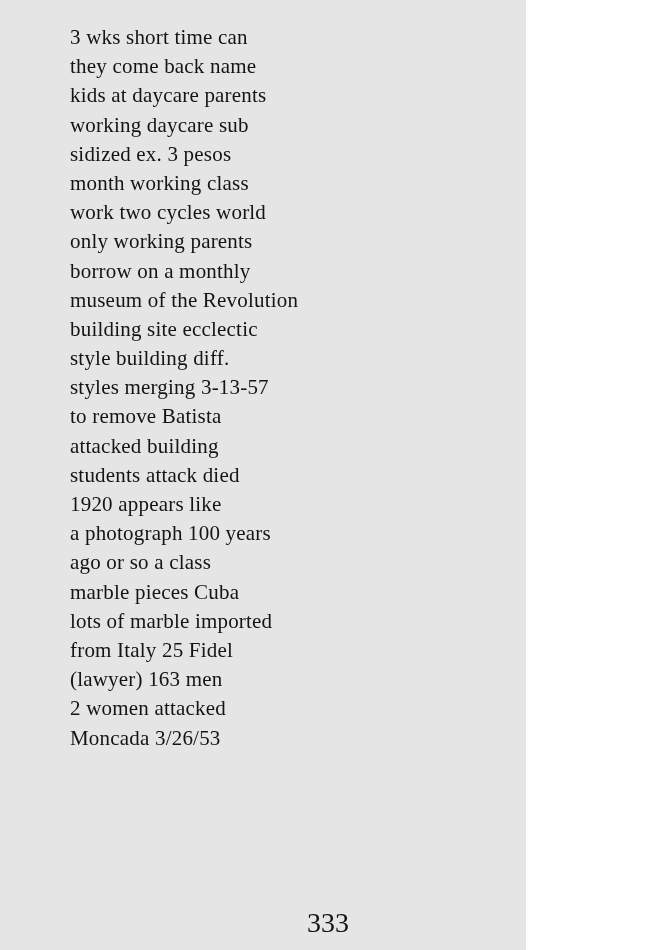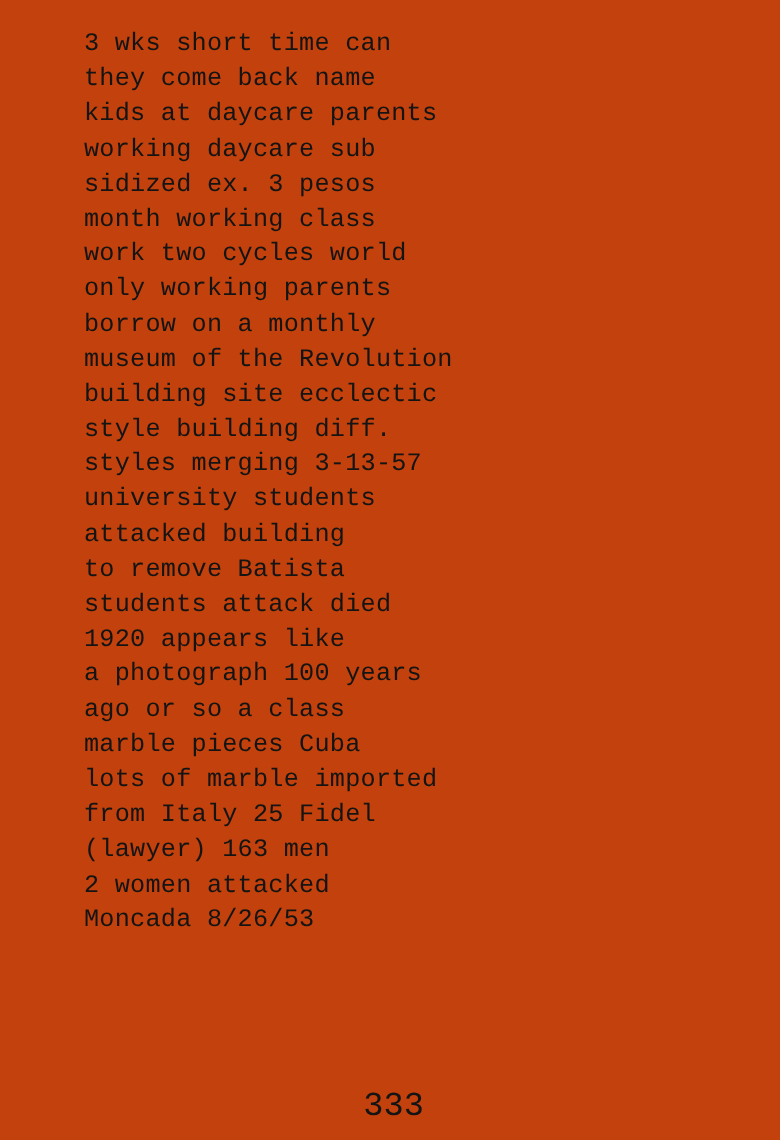--- a/index.html
+++ b/index.html
@@ -2,24 +2,24 @@
 <html><head>
 <meta charset="utf-8">
 <style>
   html, body {
     margin: 0;
     padding: 0;
     background: #ffffff;
   }
   .page {
     position: relative;
-    width: 650px;
+    width: 526px;
     height: 950px;
-    background: #c2410c;
-    font-family: Liberation Mono, monospace;
+    background: #e5e5e5;
+    font-family: Liberation Serif, serif;
     color: #141414;
     overflow: hidden;
   }
   .poem {
     position: absolute;
     left: 70px;
     top: 23px;
     font-size: 21px;
     line-height: 29.2px;
     white-space: nowrap;
@@ -49,28 +49,27 @@
     <div class="poem-line">working daycare sub</div>
     <div class="poem-line">sidized ex. 3 pesos</div>
     <div class="poem-line">month working class</div>
     <div class="poem-line">work two cycles world</div>
     <div class="poem-line">only working parents</div>
     <div class="poem-line">borrow on a monthly</div>
     <div class="poem-line">museum of the Revolution</div>
     <div class="poem-line">building site ecclectic</div>
     <div class="poem-line">style building diff.</div>
     <div class="poem-line">styles merging 3-13-57</div>
-    <div class="poem-line">university students</div>
+    <div class="poem-line">to remove Batista</div>
     <div class="poem-line">attacked building</div>
-    <div class="poem-line">to remove Batista</div>
     <div class="poem-line">students attack died</div>
     <div class="poem-line">1920 appears like</div>
     <div class="poem-line">a photograph 100 years</div>
     <div class="poem-line">ago or so a class</div>
     <div class="poem-line">marble pieces Cuba</div>
     <div class="poem-line">lots of marble imported</div>
     <div class="poem-line">from Italy 25 Fidel</div>
     <div class="poem-line">(lawyer) 163 men</div>
     <div class="poem-line">2 women attacked</div>
-    <div class="poem-line">Moncada 8/26/53</div>
+    <div class="poem-line">Moncada 3/26/53</div>
   </div>
   <div class="page-number">333</div>
 </div>
 
 </body></html>

